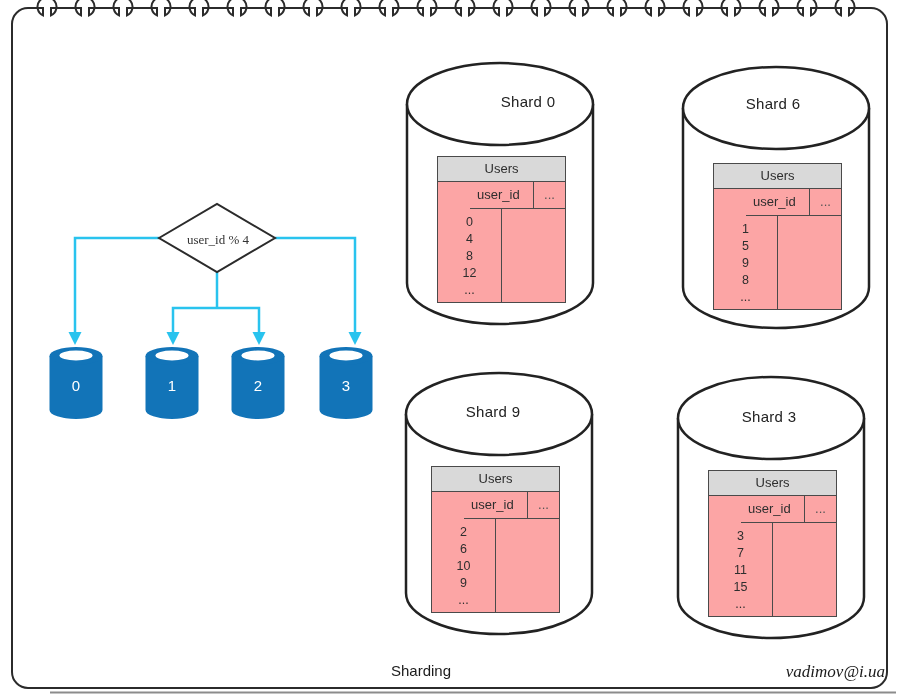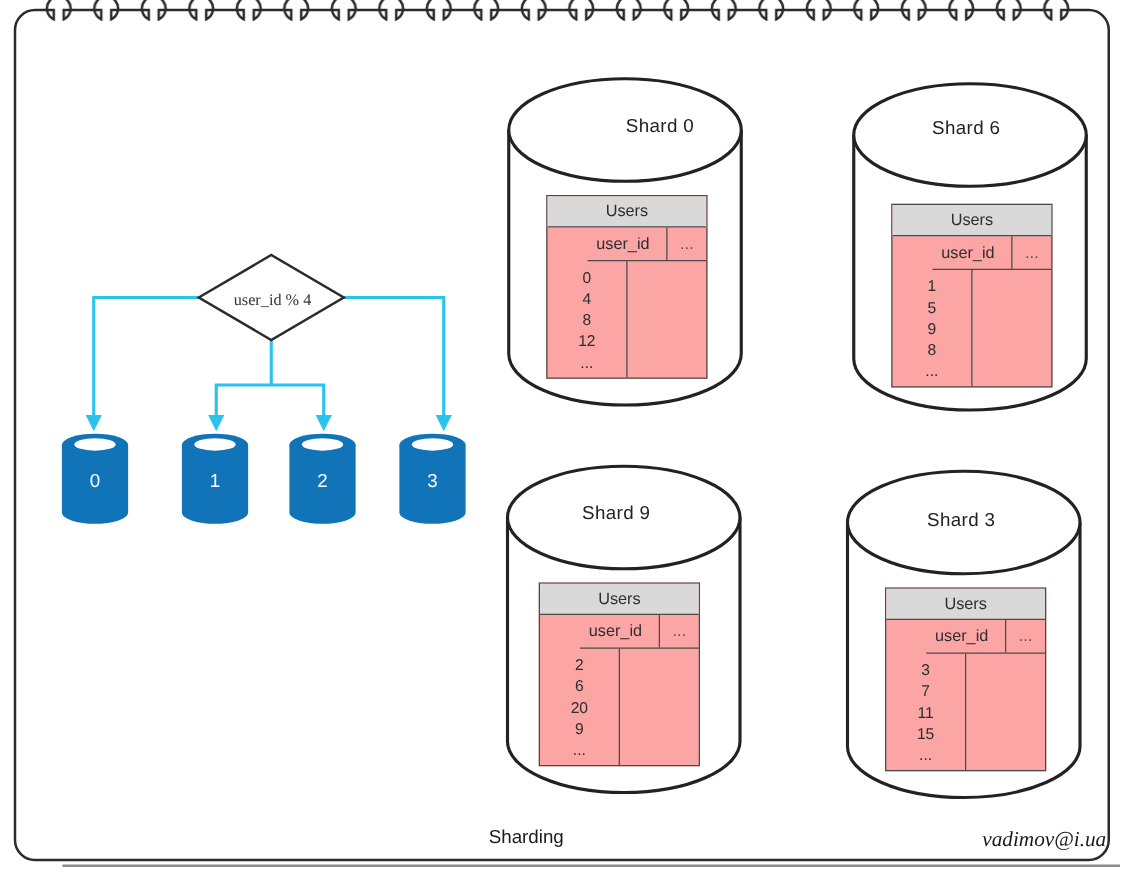--- a/index.html
+++ b/index.html
@@ -129,21 +129,21 @@
   <div class="utable" style="left:431px;top:466px">
     <div class="ut-title">Users</div>
     <div class="ut-head">
       <div class="ut-head-left">user_id</div>
       <div class="ut-head-right">...</div>
     </div>
     <div class="ut-body">
       <div class="ut-body-left">
         <div class="uid-line">2</div>
         <div class="uid-line">6</div>
-        <div class="uid-line">20</div>
+        <div class="uid-line">10</div>
         <div class="uid-line">9</div>
         <div class="uid-line">...</div>
       </div>
       <div class="ut-body-right"></div>
     </div>
   </div>
 
   <div class="utable" style="left:708px;top:470px">
     <div class="ut-title">Users</div>
     <div class="ut-head">

